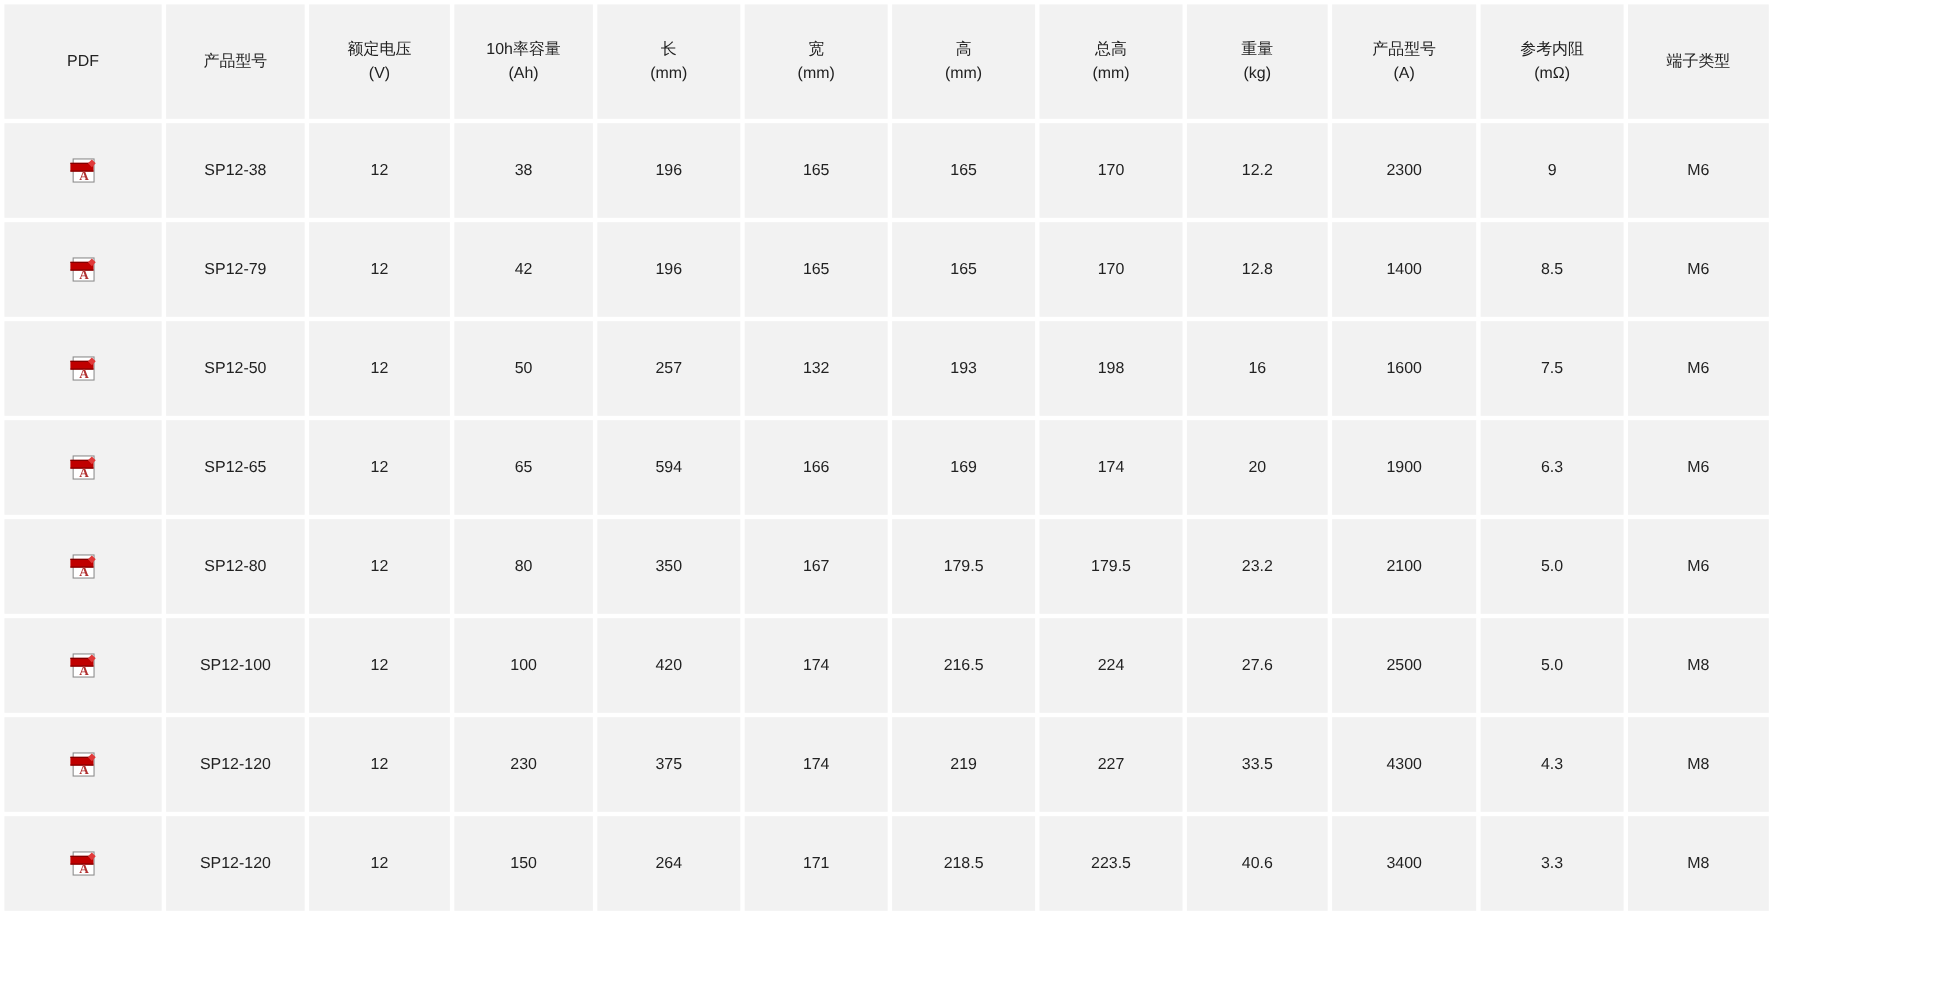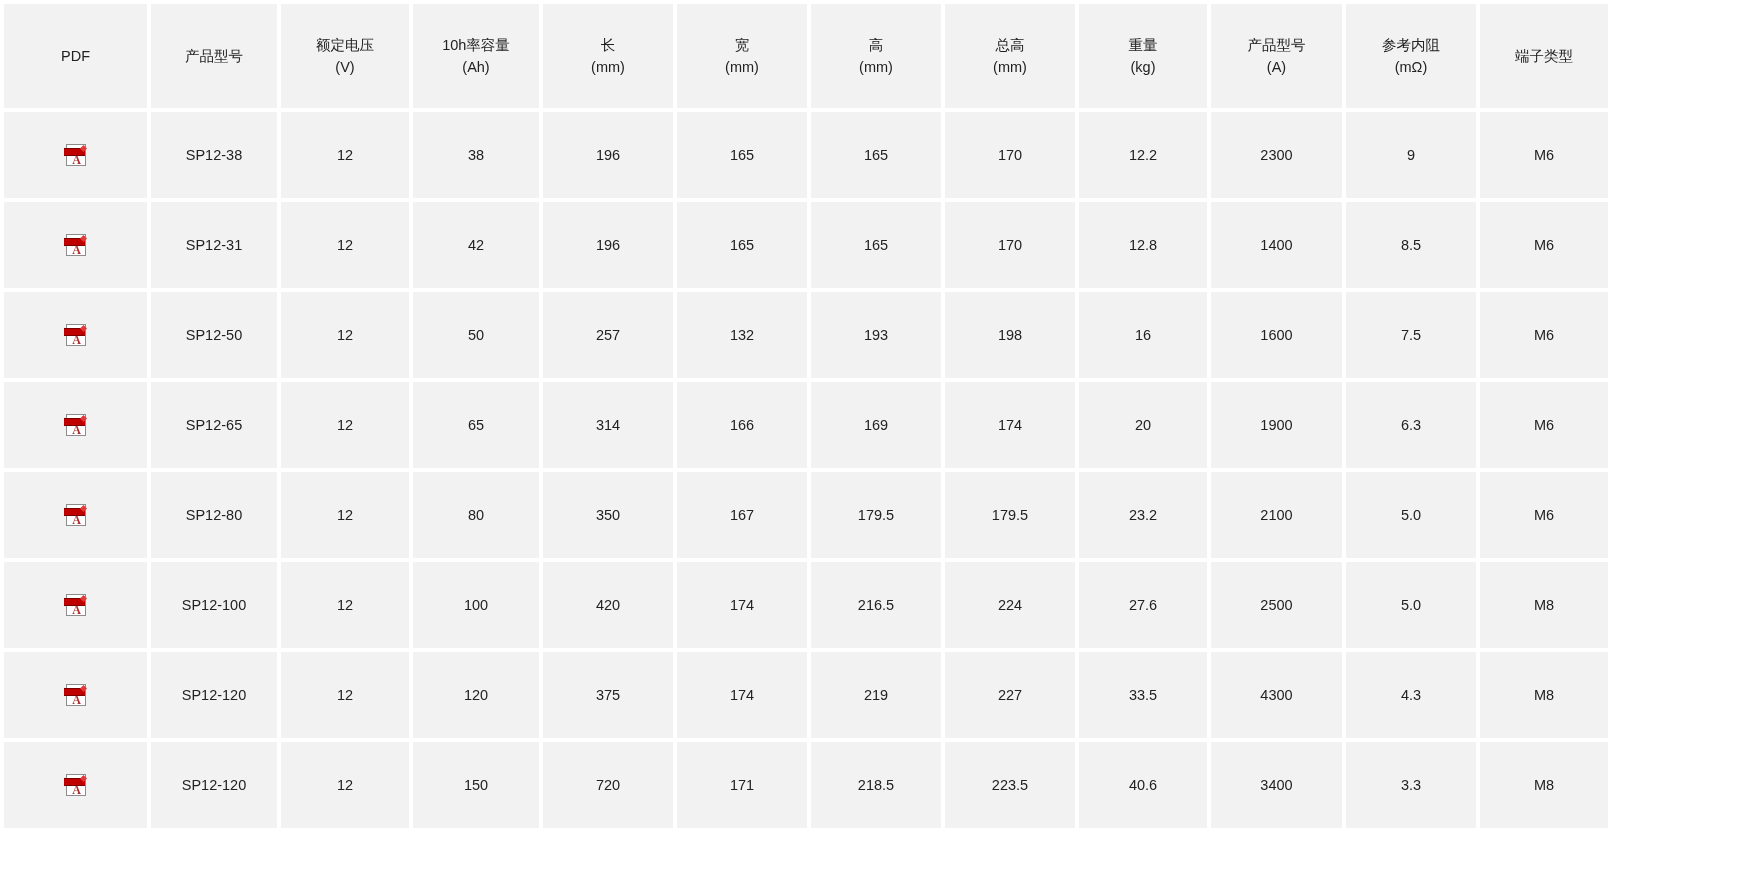--- a/index.html
+++ b/index.html
@@ -169,21 +169,21 @@
       </tr>
       <tr>
         <td>
           <div class="pdf-cell-inner">
             <span class="pdf-icon">
               <span class="band"></span>
               <span class="glyph">A</span>
             </span>
           </div>
         </td>
-        <td><span>SP12-31</span></td>
+        <td><span>SP12-79</span></td>
         <td><span>12</span></td>
         <td><span>42</span></td>
         <td><span>196</span></td>
         <td><span>165</span></td>
         <td><span>165</span></td>
         <td><span>170</span></td>
         <td><span>12.8</span></td>
         <td><span>1400</span></td>
         <td><span>8.5</span></td>
         <td><span>M6</span></td>
@@ -214,21 +214,21 @@
           <div class="pdf-cell-inner">
             <span class="pdf-icon">
               <span class="band"></span>
               <span class="glyph">A</span>
             </span>
           </div>
         </td>
         <td><span>SP12-65</span></td>
         <td><span>12</span></td>
         <td><span>65</span></td>
-        <td><span>314</span></td>
+        <td><span>594</span></td>
         <td><span>166</span></td>
         <td><span>169</span></td>
         <td><span>174</span></td>
         <td><span>20</span></td>
         <td><span>1900</span></td>
         <td><span>6.3</span></td>
         <td><span>M6</span></td>
       </tr>
       <tr>
         <td>
@@ -276,21 +276,21 @@
         <td>
           <div class="pdf-cell-inner">
             <span class="pdf-icon">
               <span class="band"></span>
               <span class="glyph">A</span>
             </span>
           </div>
         </td>
         <td><span>SP12-120</span></td>
         <td><span>12</span></td>
-        <td><span>120</span></td>
+        <td><span>230</span></td>
         <td><span>375</span></td>
         <td><span>174</span></td>
         <td><span>219</span></td>
         <td><span>227</span></td>
         <td><span>33.5</span></td>
         <td><span>4300</span></td>
         <td><span>4.3</span></td>
         <td><span>M8</span></td>
       </tr>
       <tr>
@@ -298,21 +298,21 @@
           <div class="pdf-cell-inner">
             <span class="pdf-icon">
               <span class="band"></span>
               <span class="glyph">A</span>
             </span>
           </div>
         </td>
         <td><span>SP12-120</span></td>
         <td><span>12</span></td>
         <td><span>150</span></td>
-        <td><span>720</span></td>
+        <td><span>264</span></td>
         <td><span>171</span></td>
         <td><span>218.5</span></td>
         <td><span>223.5</span></td>
         <td><span>40.6</span></td>
         <td><span>3400</span></td>
         <td><span>3.3</span></td>
         <td><span>M8</span></td>
       </tr>
     </tbody>
 </table>

